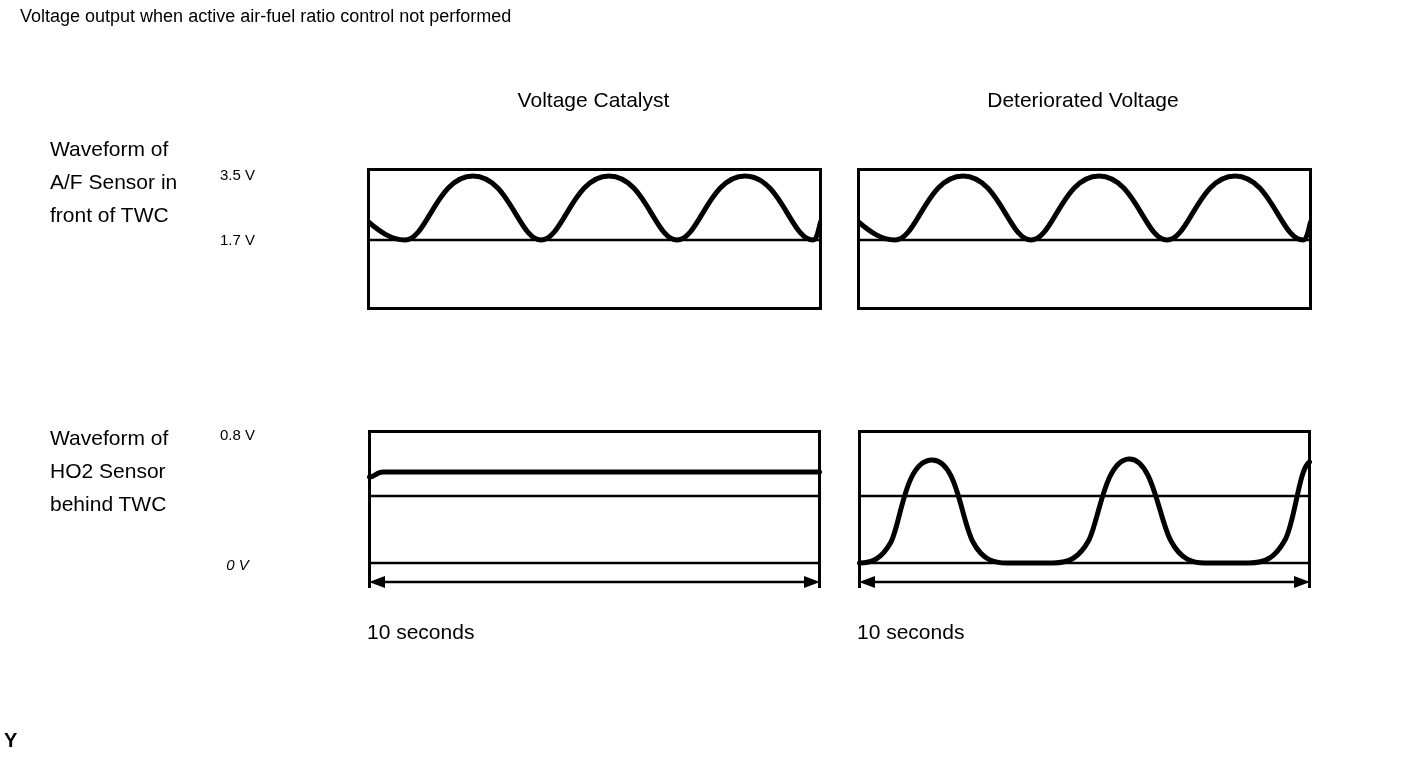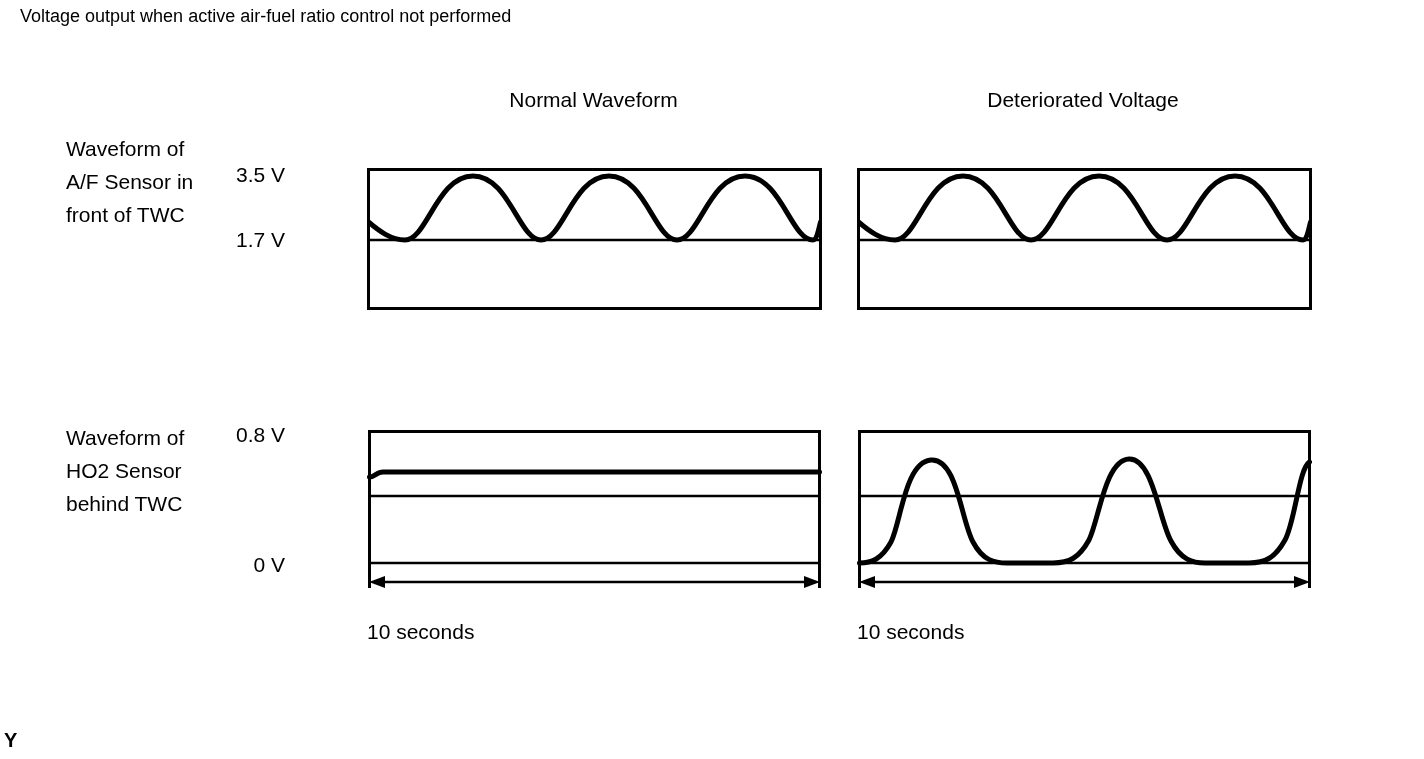--- a/index.html
+++ b/index.html
@@ -35,36 +35,35 @@
   }
   #column-header-normal { left: 367px; width: 453px; }
   #column-header-deteriorated { left: 857px; width: 452px; }
 
   .row-label {
     left: 50px;
     width: 300px;
     font-size: 21px;
     line-height: 33px;
     white-space: pre-line;
-    margin-left: 16px;
   }
   #row-label-af { top: 132px; }
   #row-label-ho2 { top: 421px; }
 
   .axis-label {
     width: 95px;
-    text-align: right;
-    font-size: 21px;
+    text-align: center;
+    font-size: 15px;
     line-height: 21px;
     white-space: nowrap;
   }
   #axis-label-35v { left: 190px; top: 164px; }
   #axis-label-30v { left: 190px; top: 229px; }
   #axis-label-10v { left: 190px; top: 424px; }
-  #axis-label-0v  { left: 190px; top: 554px; }
+  #axis-label-0v  { left: 190px; top: 554px; font-style: italic; }
 
   .plot-svg { display: block; }
 
   #plot-af-normal        { left: 367px; top: 168px; }
   #plot-af-deteriorated  { left: 857px; top: 168px; }
   #plot-ho2-normal       { left: 367px; top: 430px; }
   #plot-ho2-deteriorated { left: 857px; top: 430px; }
 
   .duration-label {
     top: 618px;
@@ -82,21 +81,21 @@
     font-size: 20px;
     font-weight: bold;
     line-height: 20px;
   }
 </style>
 </head>
 <body>
 
 <div class="abs" id="figure-title">Voltage output when active air-fuel ratio control not performed</div>
 
-<div class="abs column-header" id="column-header-normal">Normal Waveform</div>
+<div class="abs column-header" id="column-header-normal">Voltage Catalyst</div>
 <div class="abs column-header" id="column-header-deteriorated">Deteriorated Voltage</div>
 
 <div class="abs row-label" id="row-label-af">Waveform of
 A/F Sensor in
 front of TWC</div>
 <div class="abs row-label" id="row-label-ho2">Waveform of
 HO2 Sensor
 behind TWC</div>
 
 <div class="abs axis-label" id="axis-label-35v">3.5 V</div>

